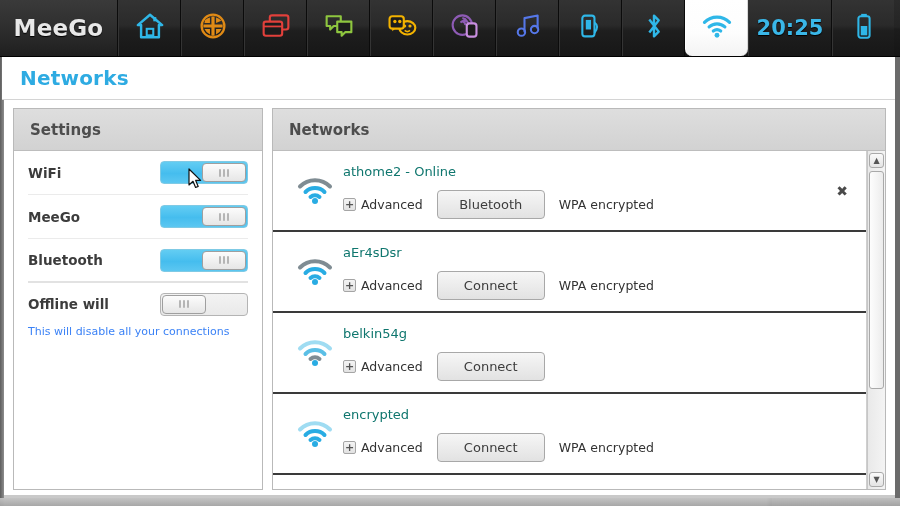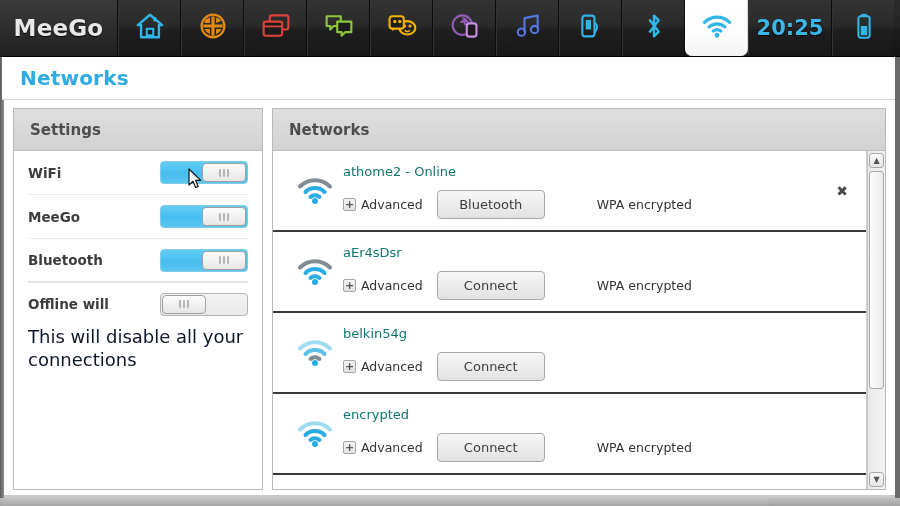--- a/index.html
+++ b/index.html
@@ -100,21 +100,21 @@
   }
   .settings-body { padding: 0 14px; }
   .setting-row {
     height: 44px; display: flex; align-items: center; justify-content: space-between;
     border-bottom: 1px solid #ebebeb;
   }
   .setting-row.last { border-bottom: 2px solid #e2e2e2; }
   .setting-row.offline { border-bottom: none; height: 42px; }
   .setting-label { font-size: 13.5px; font-weight: bold; color: #3c3c3c; }
   .setting-note {
-    font-size: 18px; color: #0f172a; padding-bottom: 6px; line-height: 1.3;
+    font-size: 11px; color: #3b82f6; padding-bottom: 6px; line-height: 1.3;
   }
 
   
   .toggle {
     position: relative;
     width: 88px; height: 23px;
     border-radius: 4px;
     border: 1px solid #b4b4b4;
     background: linear-gradient(to bottom,#f3f3f3,#e9e9e9);
   }
@@ -186,21 +186,21 @@
   .net-main { flex: 1; padding-top: 2px; }
   .net-name { font-size: 13px; color: #0f766e; margin-bottom: 11px; }
   .net-ctrls { display: flex; align-items: center; gap: 14px; }
   .adv { display: flex; align-items: center; gap: 5px; font-size: 12.5px; color: #333; cursor: pointer;}
   .plusbox {
     width: 13px; height: 13px; border: 1px solid #a5a5a5; border-radius: 2px;
     background: linear-gradient(to bottom,#f4f4f4,#e2e2e2);
     display: flex; align-items: center; justify-content: center;
     font-size: 11px; line-height: 1; color: #555; font-weight: bold;
   }
-  .enc { font-size: 12.5px; color: #333; margin-left: 38px; }
+  .enc { font-size: 12.5px; color: #333; }
   .close-x {
     position: absolute; right: 18px; top: 50%; transform: translateY(-50%);
     font-size: 14px; font-weight: bold; color: #4a4a4a; cursor: pointer;
     line-height: 1;
   }
 
   
   .sb {
     width: 18px; flex: 0 0 18px;
     background: linear-gradient(to right,#e9e9e9,#f4f4f4);

